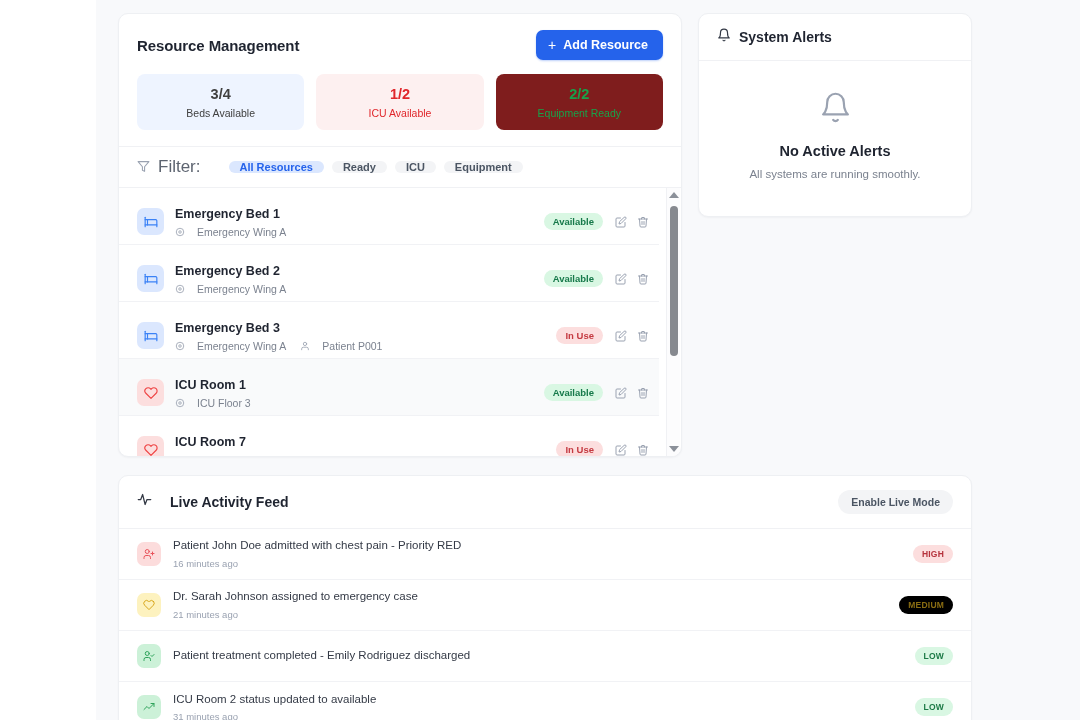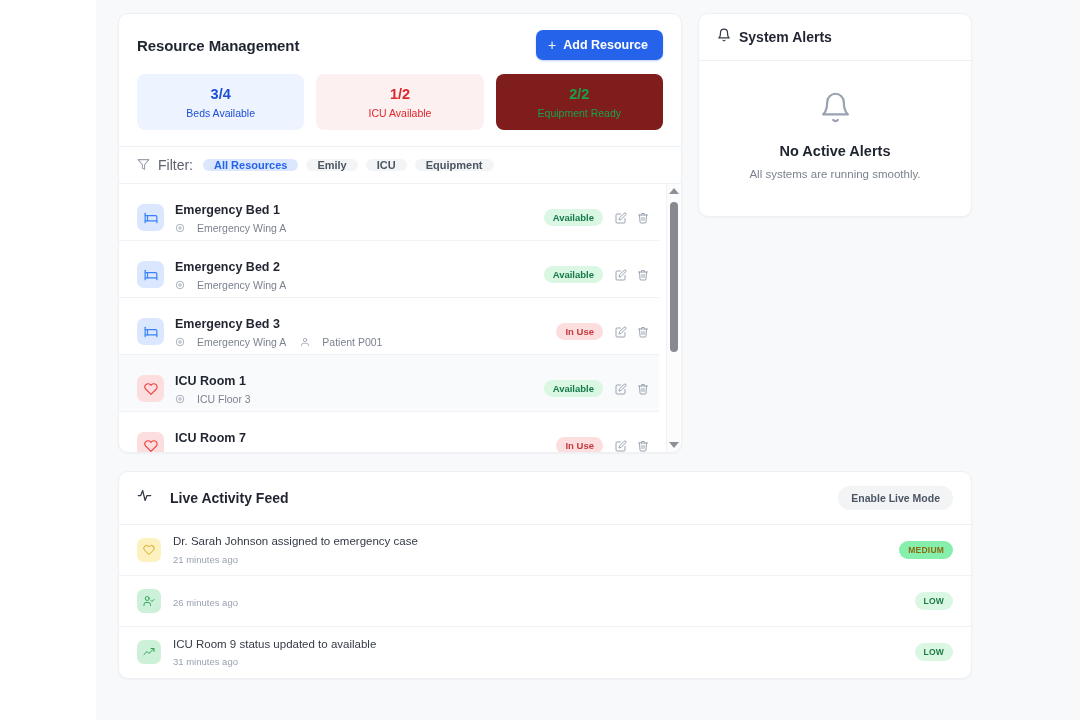--- a/index.html
+++ b/index.html
@@ -64,35 +64,35 @@
   
   .stats { display: flex; gap: 12px; padding: 14px 0 16px 0; }
   .stat {
     flex: 1; border-radius: 8px;
     padding: 12px 6px 11px 6px;
     text-align: center;
   }
   .stat .num { font-size: 14.5px; font-weight: 700; line-height: 1.15; }
   .stat .lbl { font-size: 10.5px; margin-top: 4px; text-align: center; }
   .stat.blue  { background: #eef4ff; }
-  .stat.blue .num, .stat.blue .lbl { color: #1d4ed8; }
+  .stat.blue .num, .stat.blue .lbl { color: #404040; }
   .stat.red   { background: #fdf0f0; }
   .stat.red .num, .stat.red .lbl { color: #e0262b; }
   .stat.green { background: #7f1d1d; }
   .stat.green .num, .stat.green .lbl { color: #17a34a; }
 
   
   .filter-bar {
     display: flex; align-items: center; gap: 8px;
     padding: 10px 18px;
     border-top: 1px solid #f0f1f4;
     border-bottom: 1px solid #f0f1f4;
   }
   .filter-icon { width: 13px; height: 13px; color: #9aa2b1; display: block; }
-  .filter-label { font-size: 14px; color: #5d6470; margin-right: 2px; }
+  .filter-label { font-size: 17px; color: #5d6470; margin-right: 20px; }
   .chip {
     font-size: 11px; font-weight: 600;
     padding: 0 11px; border-radius: 999px;
     background: #f3f4f6; color: #4b5563;
     border: none; cursor: pointer; white-space: nowrap;
   }
   .chip.active { background: #dbe7fe; color: #2563eb; }
 
   
   .list-wrap { position: relative; height: 268px; }
@@ -205,21 +205,21 @@
   .f-icon.yellow { background: #fdf2bf; color: #d8a61b; }
   .f-icon.green  { background: #ccf1d8; color: #2fa35b; }
   .f-main { flex: 1; min-width: 0; }
   .f-text { font-size: 11.5px; color: #343a46; line-height: 1.35; }
   .f-time { font-size: 9.5px; color: #9aa2b1; margin-top: 4px; }
   .pbadge {
     font-size: 8.5px; font-weight: 700; letter-spacing: 0.2px;
     padding: 4px 9px; border-radius: 999px; white-space: nowrap;
   }
   .pbadge.high   { background: #fcdede; color: #b5323c; }
-  .pbadge.medium { background: #86efac; color: #8a6d12; }
+  .pbadge.medium { background: #000000; color: #8a6d12; }
   .pbadge.low    { background: #d9f7e3; color: #1c7a46; }
 </style>
 </head>
 <body>
 
 <div id="page">
   <div id="page-bg"></div>
 
   <div id="content">
 
@@ -251,21 +251,21 @@
         </div>
 
         <div class="filter-bar">
           <span>
             <svg class="filter-icon" viewBox="0 0 24 24" fill="none" stroke="currentColor" stroke-width="2" stroke-linecap="round" stroke-linejoin="round">
                 <polygon points="22 3 2 3 10 12.46 10 19 14 21 14 12.46 22 3"></polygon>
               </svg>
           </span>
           <span class="filter-label">Filter:</span>
           <button class="chip active">All Resources</button>
-          <button class="chip">Emily</button>
+          <button class="chip">Ready</button>
           <button class="chip">ICU</button>
           <button class="chip">Equipment</button>
         </div>
 
         <div class="list-wrap">
           <div class="list">
 
             <div class="row">
               <span class="r-icon bed">
                 <svg viewBox="0 0 24 24" fill="none" stroke="currentColor" stroke-width="2" stroke-linecap="round" stroke-linejoin="round">
@@ -517,20 +517,35 @@
           <span>
             <svg viewBox="0 0 24 24" fill="none" stroke="currentColor" stroke-width="2" stroke-linecap="round" stroke-linejoin="round">
                 <polyline points="2 12 6 12 9 4 13 20 16 12 22 12"></polyline>
               </svg>
           </span>
           <span class="feed-title">Live Activity Feed</span>
         </div>
         <button class="live-btn">Enable Live Mode</button>
       </div>
 
+      <div class="frow">
+        <span class="f-icon red">
+          <svg viewBox="0 0 24 24" fill="none" stroke="currentColor" stroke-width="2" stroke-linecap="round" stroke-linejoin="round">
+              <path d="M15 21v-2a4 4 0 0 0-4-4H6a4 4 0 0 0-4 4v2"></path>
+              <circle cx="8.5" cy="7" r="4"></circle>
+              <line x1="19" y1="8" x2="19" y2="14"></line>
+              <line x1="22" y1="11" x2="16" y2="11"></line>
+            </svg>
+        </span>
+        <div class="f-main">
+          <div class="f-text">Patient John Doe admitted with chest pain - Priority RED</div>
+          <div class="f-time">16 minutes ago</div>
+        </div>
+        <span class="pbadge high">HIGH</span>
+      </div>
 
       <div class="frow">
         <span class="f-icon yellow">
           <svg viewBox="0 0 24 24" fill="none" stroke="currentColor" stroke-width="2" stroke-linecap="round" stroke-linejoin="round">
               <path d="M20.8 4.6a5.5 5.5 0 0 0-7.8 0L12 5.7l-1-1.1a5.5 5.5 0 1 0-7.8 7.8l8.8 8.8 8.8-8.8a5.5 5.5 0 0 0 0-7.8z"></path>
             </svg>
         </span>
         <div class="f-main">
           <div class="f-text">Dr. Sarah Johnson assigned to emergency case</div>
           <div class="f-time">21 minutes ago</div>
@@ -540,34 +555,34 @@
 
       <div class="frow">
         <span class="f-icon green">
           <svg viewBox="0 0 24 24" fill="none" stroke="currentColor" stroke-width="2" stroke-linecap="round" stroke-linejoin="round">
               <path d="M15 21v-2a4 4 0 0 0-4-4H6a4 4 0 0 0-4 4v2"></path>
               <circle cx="8.5" cy="7" r="4"></circle>
               <polyline points="16 11 18 13 22 9"></polyline>
             </svg>
         </span>
         <div class="f-main">
-          <div class="f-time">26 minutes ago</div>
+          <div class="f-text">Patient treatment completed - Emily Rodriguez discharged</div>
         </div>
         <span class="pbadge low">LOW</span>
       </div>
 
       <div class="frow">
         <span class="f-icon green">
           <svg viewBox="0 0 24 24" fill="none" stroke="currentColor" stroke-width="2" stroke-linecap="round" stroke-linejoin="round">
               <polyline points="2 17 8 11 12 15 22 5"></polyline>
               <polyline points="16 5 22 5 22 11"></polyline>
             </svg>
         </span>
         <div class="f-main">
-          <div class="f-text">ICU Room 9 status updated to available</div>
+          <div class="f-text">ICU Room 2 status updated to available</div>
           <div class="f-time">31 minutes ago</div>
         </div>
         <span class="pbadge low">LOW</span>
       </div>
     </div>
 
   </div>
 </div>
 
 </body></html>

